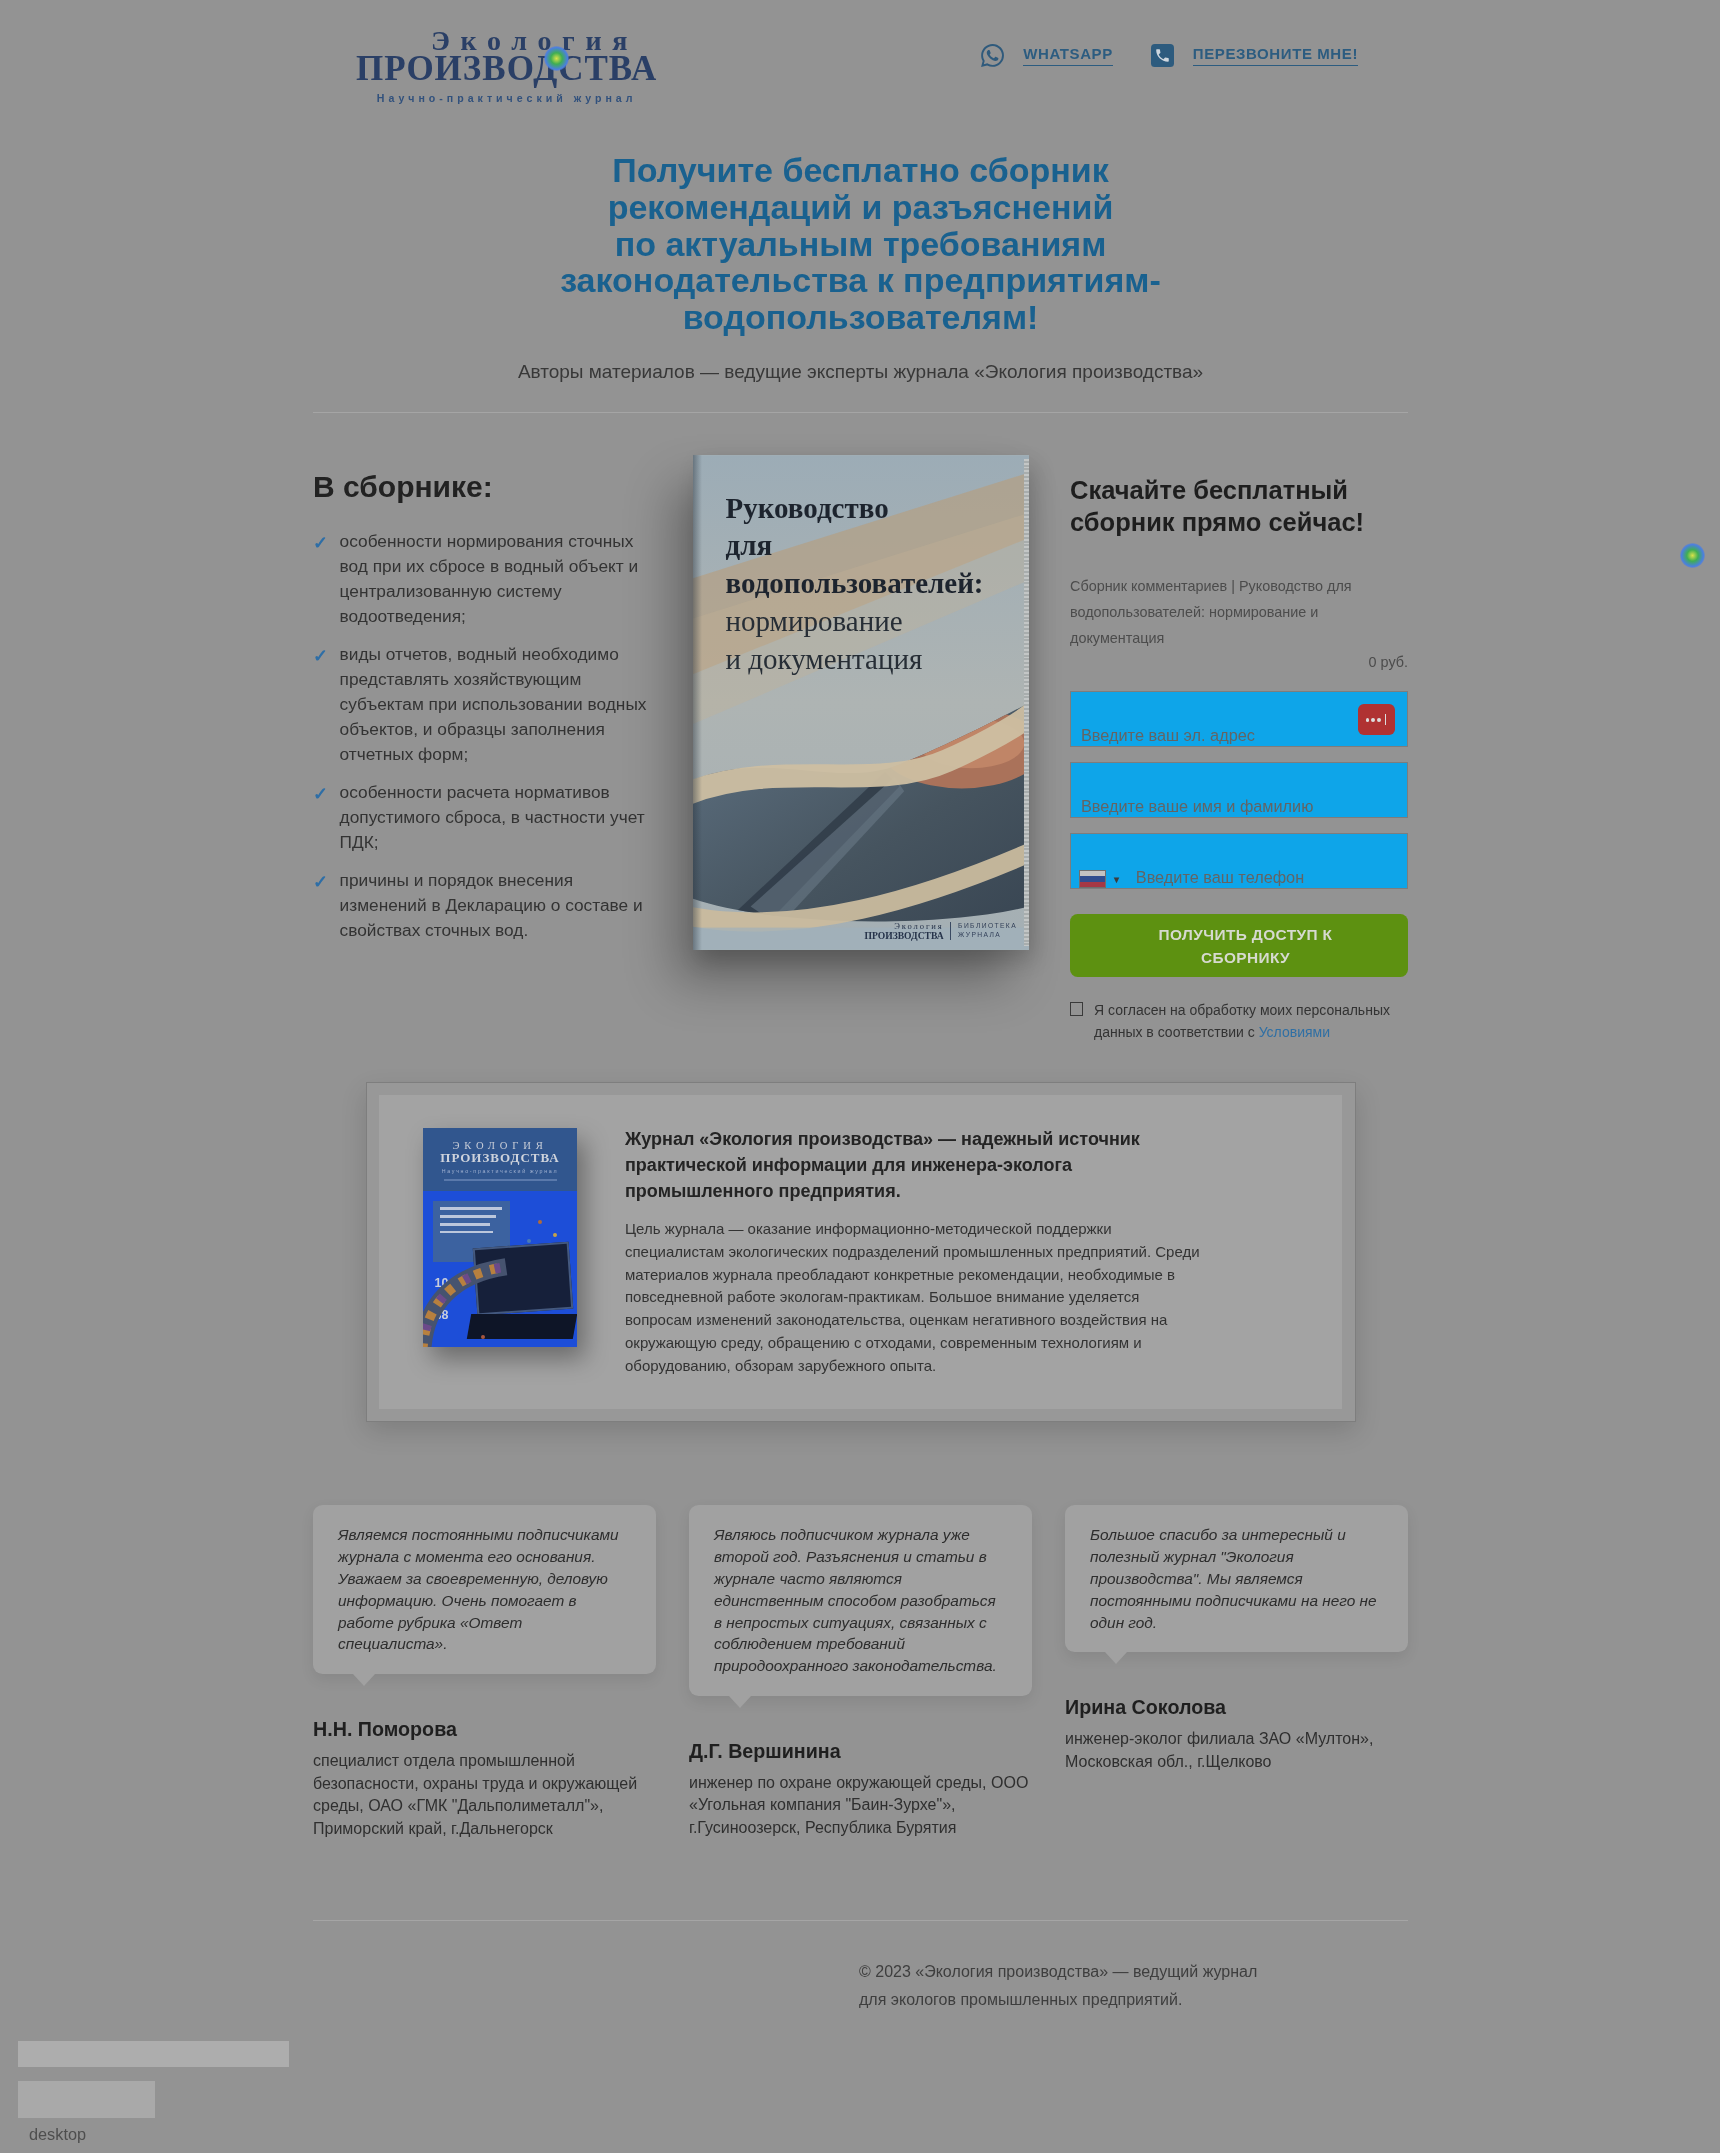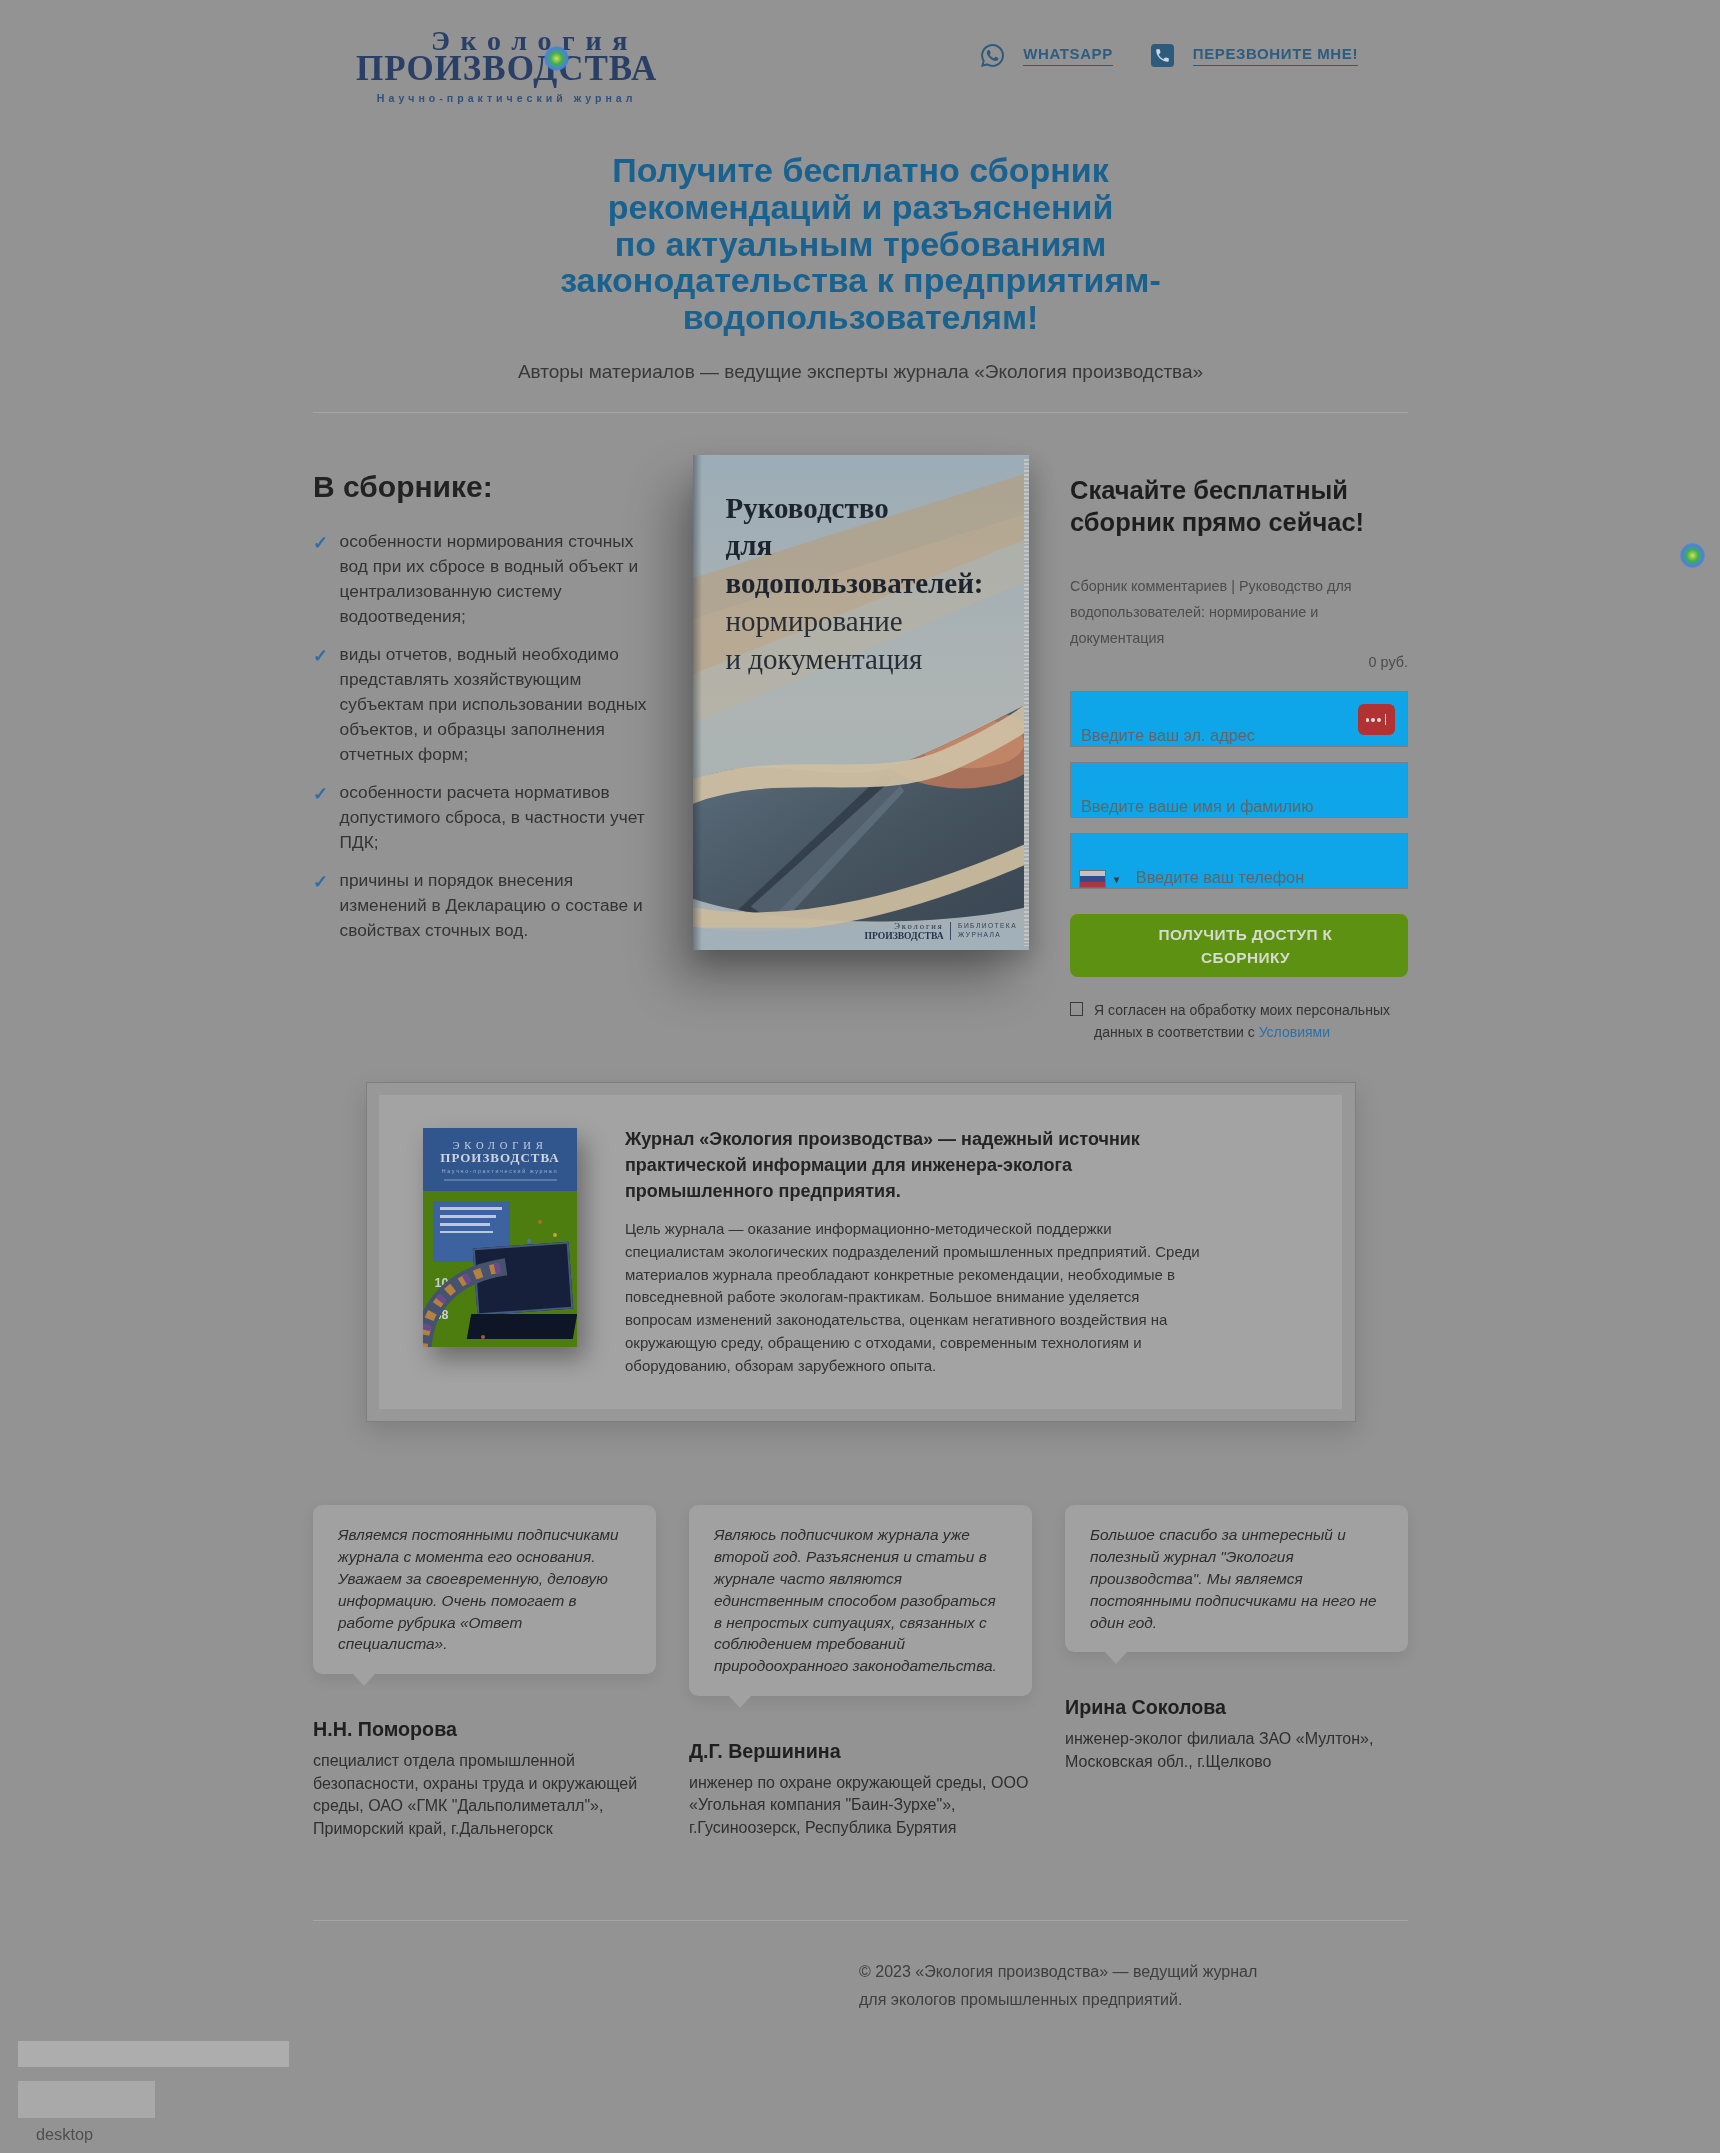--- a/index.html
+++ b/index.html
@@ -72,21 +72,21 @@
 
   
   .journal-box{width:963px;margin:38px auto 0;background:#989898;border:1px solid #7e7e7e;padding:12.5px;box-shadow:0 9.6px 25px rgba(0,0,0,.14);}
   .journal-inner{background:#a3a3a3;padding:29px 38px 31px 44px;display:flex;gap:48px;}
   .mag-thumb{width:154px;height:219px;flex:none;position:relative;margin-top:3.8px;background:#31568e;box-shadow:7.7px 11.5px 23px rgba(0,0,0,.35);overflow:hidden;}
   .mag-top{padding-top:11.5px;text-align:center;position:relative;z-index:2;}
   .mag-t1{font-family:"Liberation Serif",serif;font-size:10.6px;letter-spacing:4.8px;color:#c8cdd8;text-transform:uppercase;}
   .mag-t2{font-family:"Liberation Serif",serif;font-size:13px;font-weight:700;letter-spacing:1px;color:#ced3dc;text-transform:uppercase;margin-top:-1px;}
   .mag-t3{font-size:5.3px;letter-spacing:1.7px;color:#9fb0d0;margin-top:1.9px;}
   .mag-bar{width:113px;height:1.9px;background:#5a79ab;margin:5.8px auto 0;}
-  .mag-body{position:absolute;left:0;right:0;bottom:0;top:63px;background:#4d7c0f;}
+  .mag-body{position:absolute;left:0;right:0;bottom:0;top:63px;background:#1d4ed8;}
   .mag-head-box{position:absolute;left:9.6px;top:9.6px;width:77px;height:61px;background:#3c62a0;padding:6.7px 7.7px;box-sizing:border-box;}
   .mag-head-box i{display:block;height:2.9px;background:#bcc7dc;margin-bottom:4.8px;}
   .mag-head-box i:nth-child(2){width:90%;}
   .mag-head-box i:nth-child(3){width:80%;}
   .mag-head-box i:nth-child(4){width:85%;}
   .mag-num{position:absolute;color:#c9cedb;font-weight:700;font-size:12.5px;}
   .laptop-screen{position:absolute;right:5.8px;top:54px;width:92px;height:63px;background:#16203a;border:2.9px solid #44597f;transform:rotate(-4deg);}
   .laptop-kb{position:absolute;right:1.9px;top:123px;width:106px;height:25px;background:#0e1527;transform:skewX(-10deg);}
   .mag-dot{position:absolute;width:3.8px;height:3.8px;border-radius:50%;}
   .mag-thumb svg.strip{position:absolute;left:-7.7px;bottom:-5.8px;z-index:3;}
@@ -103,21 +103,21 @@
   .t-name{margin-top:44px;font-size:19.7px;font-weight:700;color:#1f1f1f;}
   .t-role{margin-top:8.6px;font-size:16px;color:#2f2f2f;line-height:1.42;}
 
   
   .footer-hr{margin-top:79px;}
   .footer-text{padding-top:37px;padding-left:546px;font-size:16px;color:#3e3e3e;line-height:1.75;}
 
   
   .skel1{position:absolute;left:18px;top:2041px;width:271px;height:26px;background:#adadad;}
   .skel2{position:absolute;left:18px;top:2081px;width:137px;height:37px;background:#a9a9a9;}
-  .device-label{position:absolute;left:36px;top:2125px;font-size:16.3px;color:#4e4e4e;}
+  .device-label{position:absolute;left:29px;top:2125px;font-size:16.3px;color:#4e4e4e;}
   .gaze-dot{position:absolute;width:25px;height:25px;border-radius:50%;
     background:radial-gradient(circle,#d8e24a 0%,#3fae53 32%,#4b7fe0 62%,rgba(75,127,224,0) 75%);}
   .dot1{left:544px;top:46px;}
   .dot2{left:1680px;top:543px;}
 </style>
 </head>
 <body>
 
 <div class="container">
 

